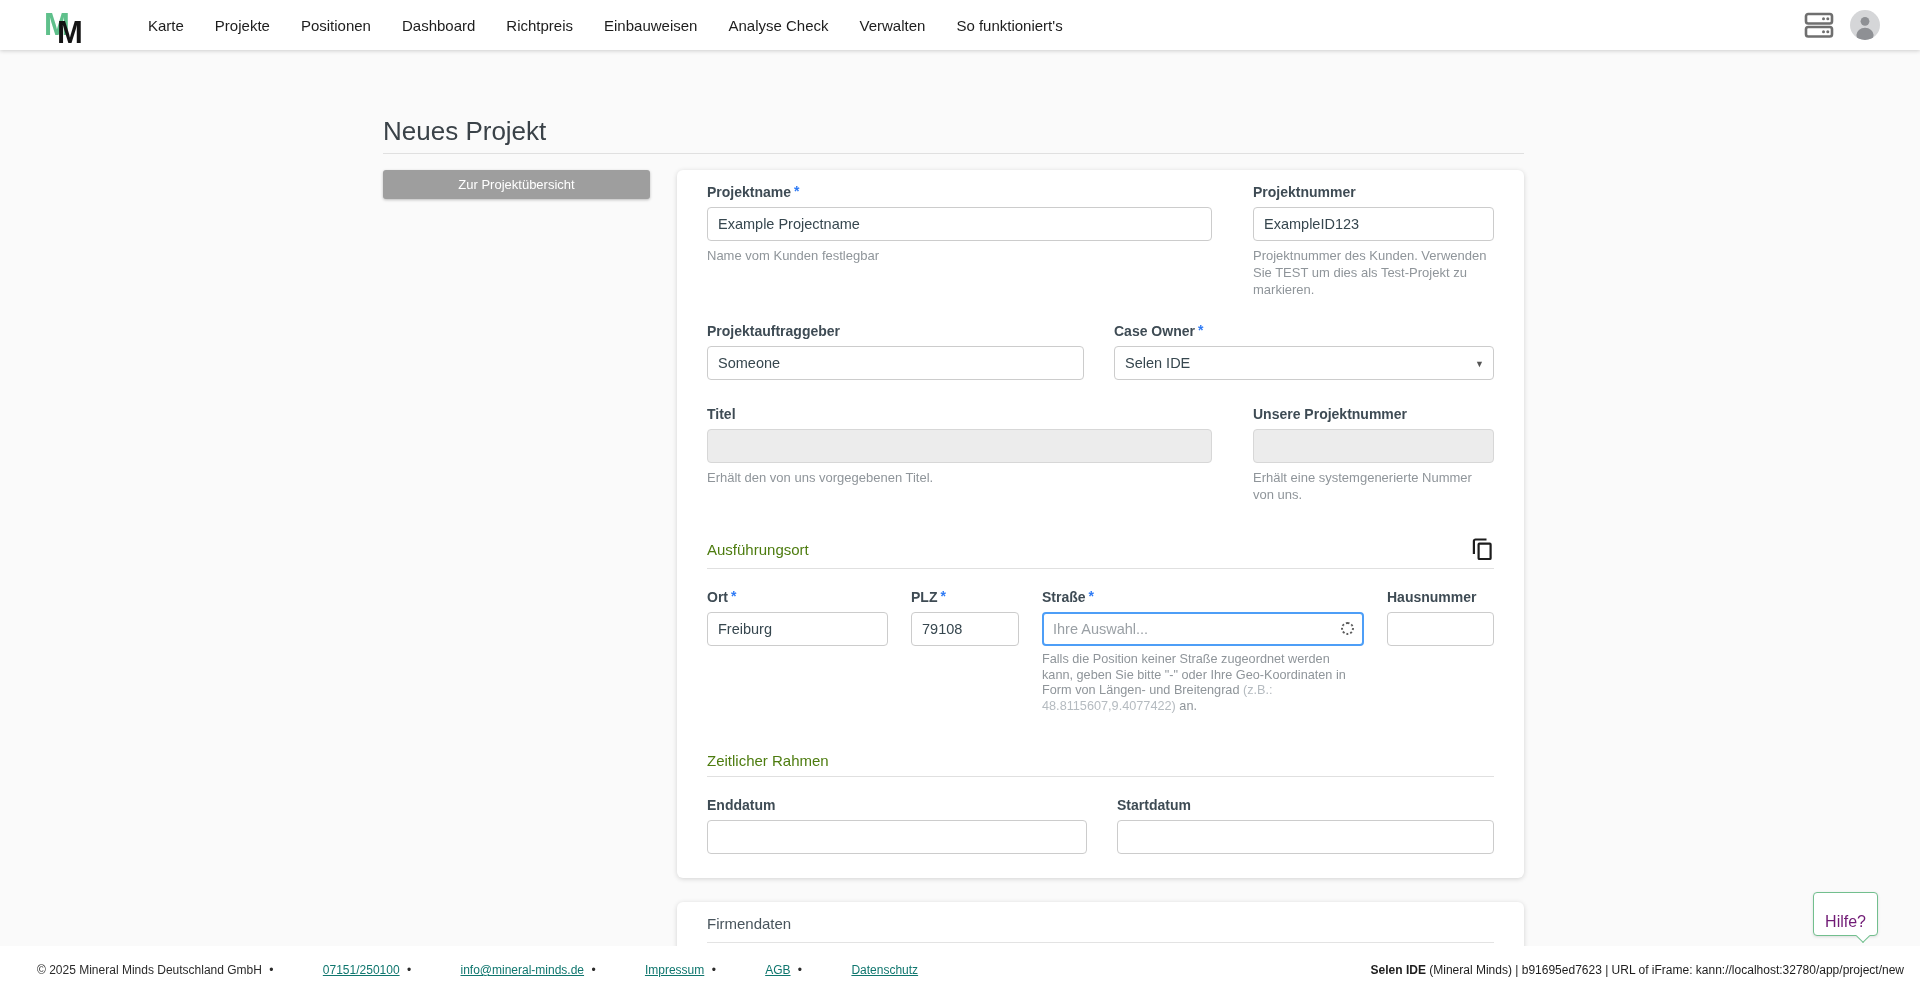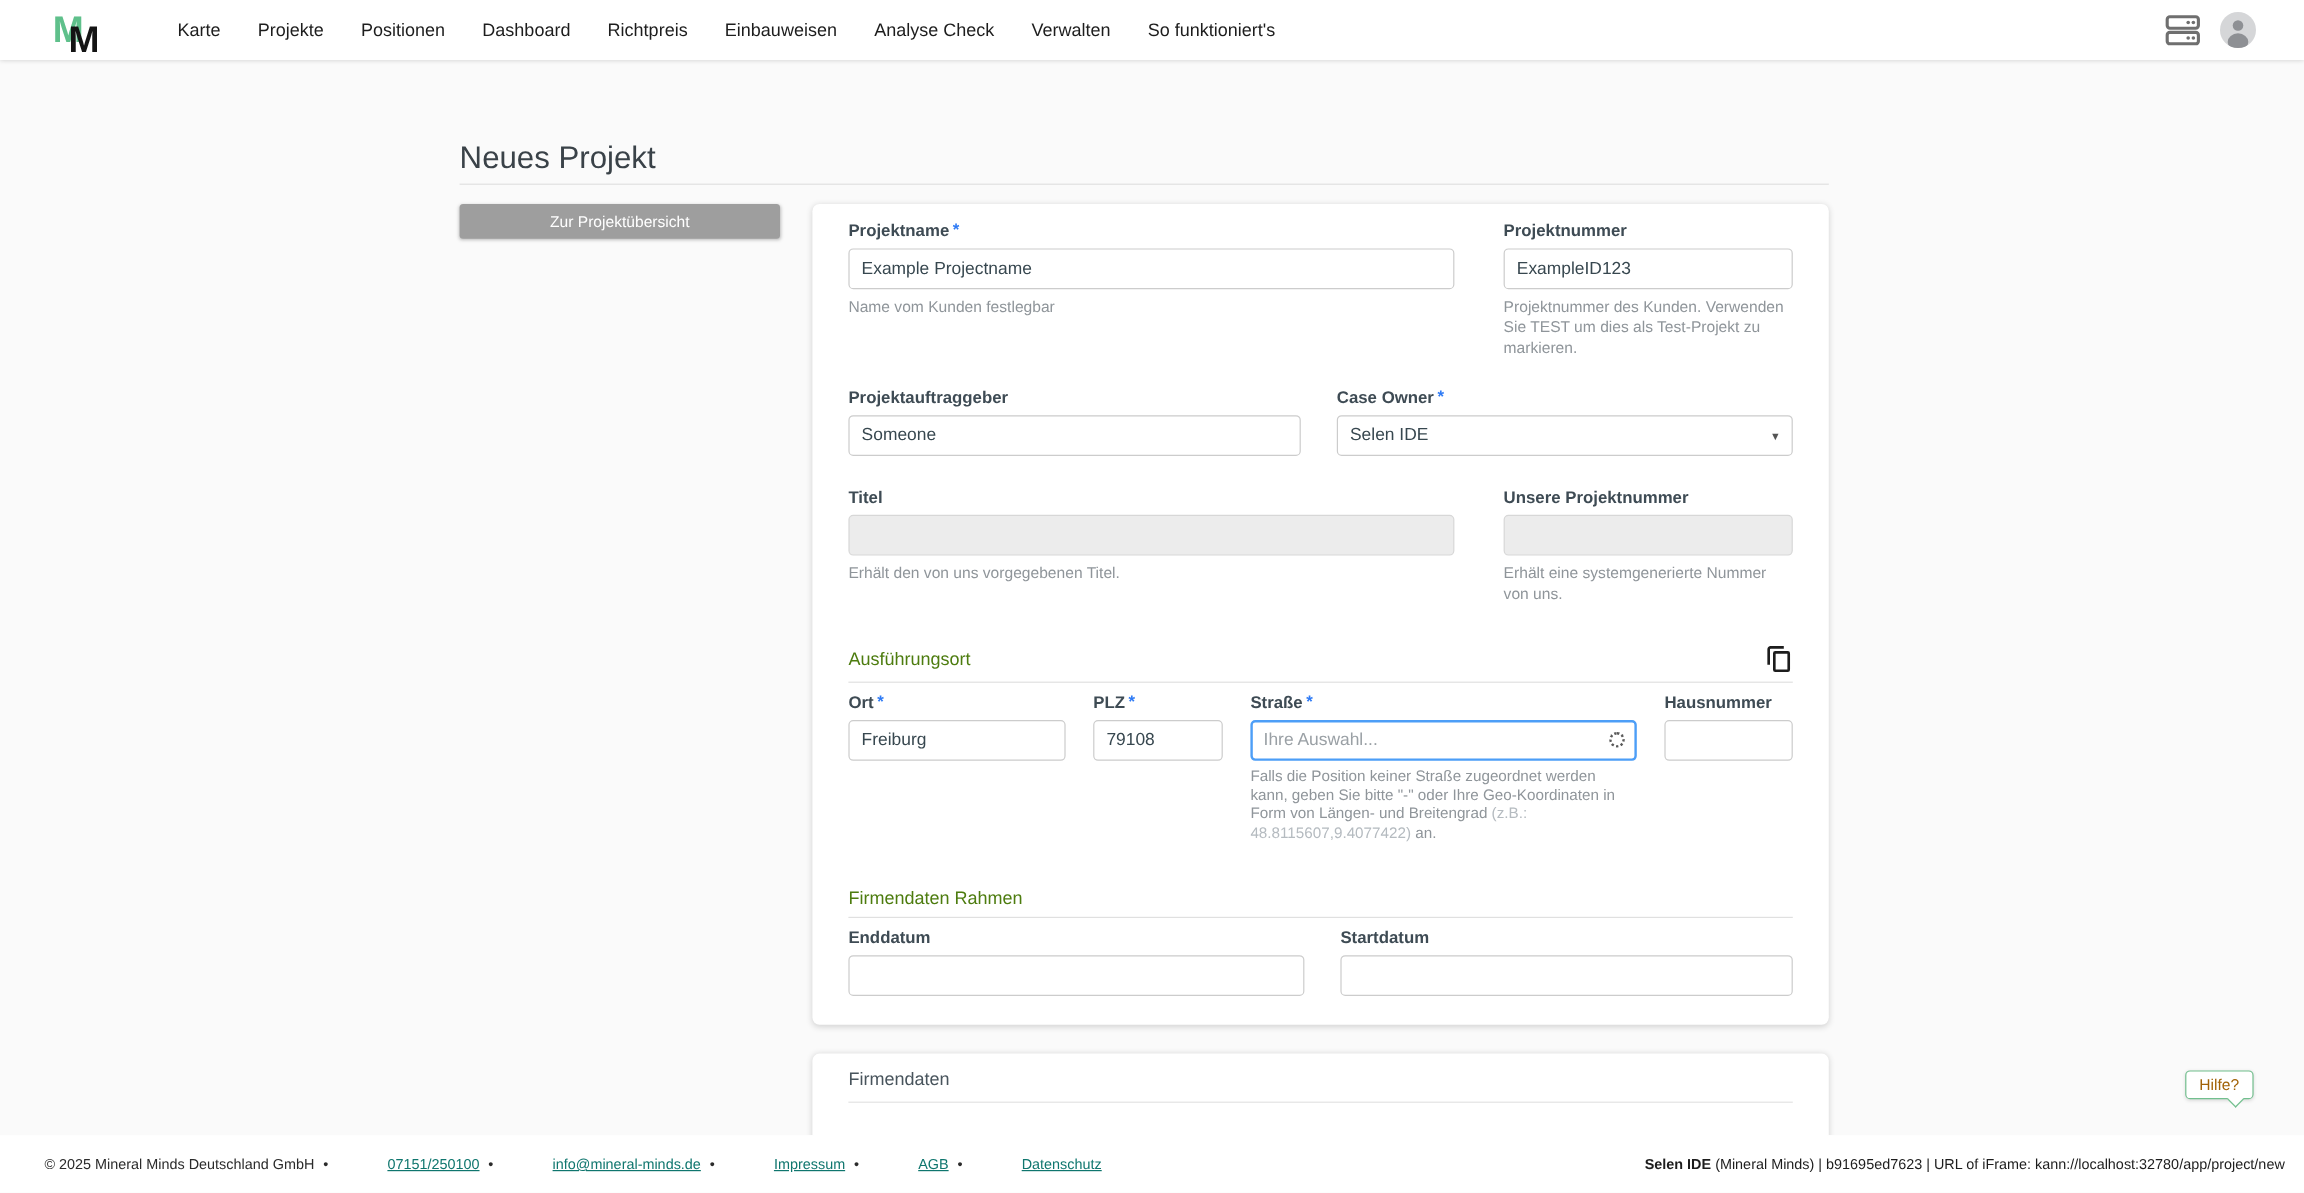--- a/index.html
+++ b/index.html
@@ -48,21 +48,21 @@
     background: #fff; border-radius: 6px;
     box-shadow: 0 1px 5px rgba(0,0,0,.16);
     padding: 14px 30px 24px 30px;
   }
   .card2 { margin-top: 24px; height: 170px; padding-top: 13px; }
 
   .frow { display: flex; justify-content: space-between; }
   .frow1 { margin-top: 0; }
   .frow2 { margin-top: 26px; }
   .frow3 { margin-top: 25px; }
-  .frow4 { margin-top: 8px; }
+  .frow4 { margin-top: 20px; }
   .cell { display: flex; flex-direction: column; }
   .w505 { width: 505px; } .w241 { width: 241px; }
   .w377 { width: 377px; } .w380 { width: 380px; }
   .w181 { width: 181px; } .w108 { width: 108px; }
   .w322 { width: 322px; } .w107 { width: 107px; }
 
   label.flabel { font-size: 14px; font-weight: 700; color: #3e4b54; line-height: 17px; margin-bottom: 6px; white-space: nowrap; }
   .req { color: #2f7bf5; font-weight: 700; margin-left: 3px; position: relative; top: -1px; }
 
   .finput {
@@ -101,21 +101,21 @@
   .sec-aus { margin-top: 34px; }
   .sec-zeit { margin-top: 38px; }
   .copy-btn { cursor: pointer; display: flex; padding: 1px; }
   .card2 .section-head { border-bottom: 1px solid #e3e3e3; padding-bottom: 9px; }
   .card2 .stitle { font-weight: 500; color: #48545c; }
 
   
   .help-bubble {
     position: absolute; top: 842px; right: 42px;
     background: #fff; border: 1px solid #72bf8e; border-radius: 4px;
-    padding: 3px 11px 4px; font-size: 13px; color: #a16207;
+    padding: 20px 11px 4px; font-size: 16px; color: #701a75;
     box-shadow: 0 1px 3px rgba(0,0,0,.12); cursor: pointer;
   }
   .help-bubble::after {
     content: ""; position: absolute; bottom: -5.5px; right: 9px;
     width: 9px; height: 9px; background: #fff;
     border-right: 1px solid #72bf8e; border-bottom: 1px solid #72bf8e;
     transform: rotate(45deg);
   }
 
   
@@ -281,21 +281,21 @@
             </div>
             <div class="cell w107">
               <label class="flabel">
                 <span>Hausnummer</span>
               </label>
               <input class="finput" type="text" value="" style="">
             </div>
           </div>
 
           <div class="section-head sec-zeit">
-            <span class="stitle">Firmendaten Rahmen</span>
+            <span class="stitle">Zeitlicher Rahmen</span>
           </div>
 
           <div class="frow frow4">
             <div class="cell w380">
               <label class="flabel">
                 <span>Enddatum</span>
               </label>
               <input class="finput" type="text" value="" style="">
             </div>
             <div class="cell w377">

